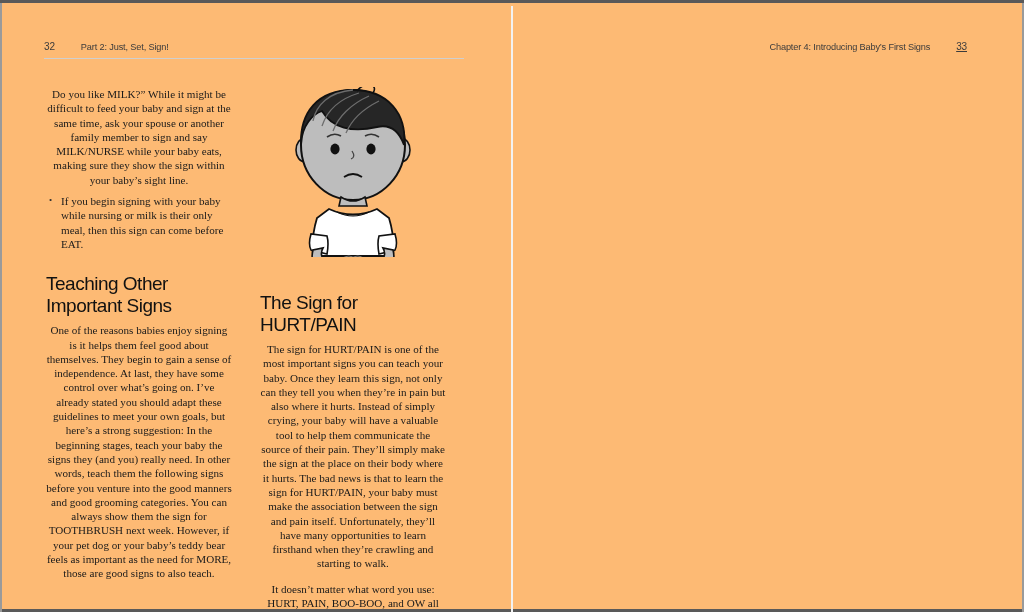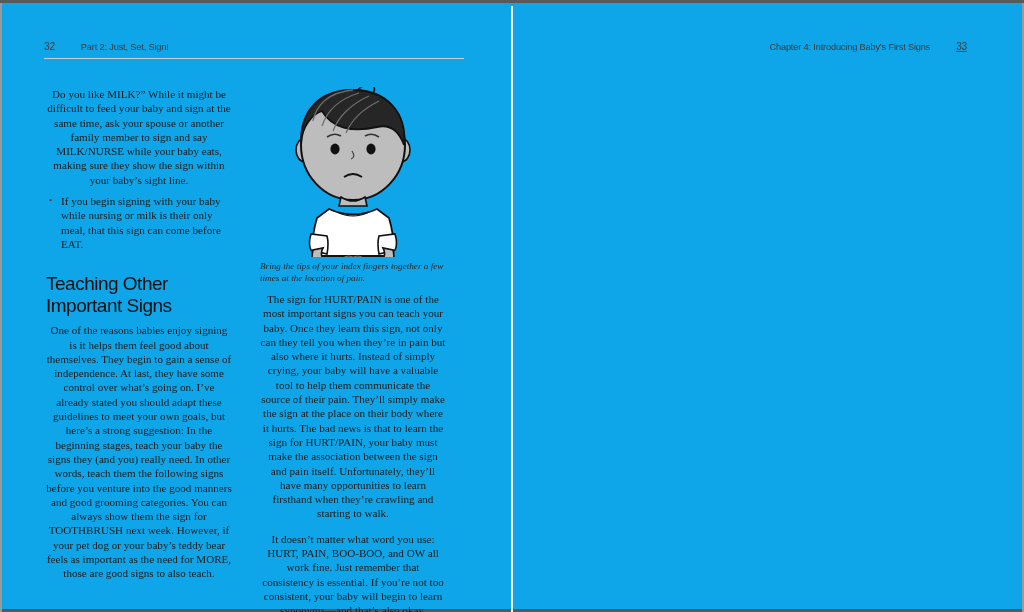--- a/index.html
+++ b/index.html
@@ -11,21 +11,21 @@
     width: 1024px;
     height: 612px;
     overflow: hidden;
     font-family: "Liberation Serif", serif;
     color: #1a1a1a;
   }
   .spread {
     position: relative;
     width: 1024px;
     height: 612px;
-    background: #0ea5e9;
+    background: #fdba74;
     box-sizing: border-box;
     border-top: 3px solid #595959;
     border-bottom: 3px solid #595959;
   }
   .page {
     position: absolute;
     top: 0;
     width: 512px;
     height: 612px;
     box-sizing: border-box;
@@ -150,21 +150,21 @@
       <span>Part 2: Just, Set, Sign!</span>
     </div>
     <div class="rule rule-left"></div>
 
     <div class="col col-l1">
       <p class="body">Do you like MILK?” While it might be difficult to feed your baby and sign at the same time, ask your spouse or another family member to sign and say MILK/NURSE while your baby eats, making sure they show the sign within your baby’s sight line.</p>
 
       <ul class="bullets">
         <li>
           <span class="bul">•</span>
-          <span>If you begin signing with your baby while nursing or milk is their only meal, that this sign can come before EAT.</span>
+          <span>If you begin signing with your baby while nursing or milk is their only meal, then this sign can come before EAT.</span>
         </li>
       </ul>
 
       <h2 class="head spaced-before">Teaching Other Important Signs</h2>
 
       <p class="body">One of the reasons babies enjoy signing is it helps them feel good about themselves. They begin to gain a sense of independence. At last, they have some control over what’s going on. I’ve already stated you should adapt these guidelines to meet your own goals, but here’s a strong suggestion: In the beginning stages, teach your baby the signs they (and you) really need. In other words, teach them the following signs before you venture into the good manners and good grooming categories. You can always show them the sign for TOOTHBRUSH next week. However, if your pet dog or your baby’s teddy bear feels as important as the need for MORE, those are good signs to also teach.</p>
     </div>
 
     <div class="figure fig-boy">
       <svg width="128" height="170" viewBox="0 0 128 170" aria-hidden="true">
@@ -204,25 +204,23 @@
         <path d="M106 147 q3 10 0 16 l-16 4 q-2 -11 0 -18 z" fill="#ffffff" stroke="#111" stroke-width="1.6"></path>
 
         <path d="M24 163 q-4 16 10 22 q12 7 26 -1 l-4 -8 q-12 5 -20 -2 q-6 -6 -2 -13 z" fill="#bdbdbd" stroke="#111" stroke-width="1.6"></path>
         <path d="M104 163 q4 16 -10 22 q-12 7 -26 -1 l4 -8 q12 5 20 -2 q6 -6 2 -13 z" fill="#bdbdbd" stroke="#111" stroke-width="1.6"></path>
 
         <path d="M56 176 h7 M65 176 h7" stroke="#111" stroke-width="1.6"></path>
         <path d="M54 171 q6 -4 11 0 M63 171 q6 -4 11 0" fill="none" stroke="#777" stroke-width="1.1"></path>
       </svg>
     </div>
 
-    <div class="cap-boy">
-      <p class="caption">Bring the tips of your index fingers together a few times at the location of pain.</p>
-    </div>
 
     <div class="txt-boy-body">
+      <h2 class="head">The Sign for HURT/PAIN</h2>
       <p class="body">The sign for HURT/PAIN is one of the most important signs you can teach your baby. Once they learn this sign, not only can they tell you when they’re in pain but also where it hurts. Instead of simply crying, your baby will have a valuable tool to help them communicate the source of their pain. They’ll simply make the sign at the place on their body where it hurts. The bad news is that to learn the sign for HURT/PAIN, your baby must make the association between the sign and pain itself. Unfortunately, they’ll have many opportunities to learn firsthand when they’re crawling and starting to walk.</p>
       <p class="body">It doesn’t matter what word you use: HURT, PAIN, BOO-BOO, and OW all work fine. Just remember that consistency is essential. If you’re not too consistent, your baby will begin to learn synonyms—and that’s also okay.</p>
     </div>
   </div>
 
   <div class="page page-right">
 
     <div class="runhead runhead-right">
       <span>Chapter 4: Introducing Baby’s First Signs</span>
       <span class="folio">33</span>

